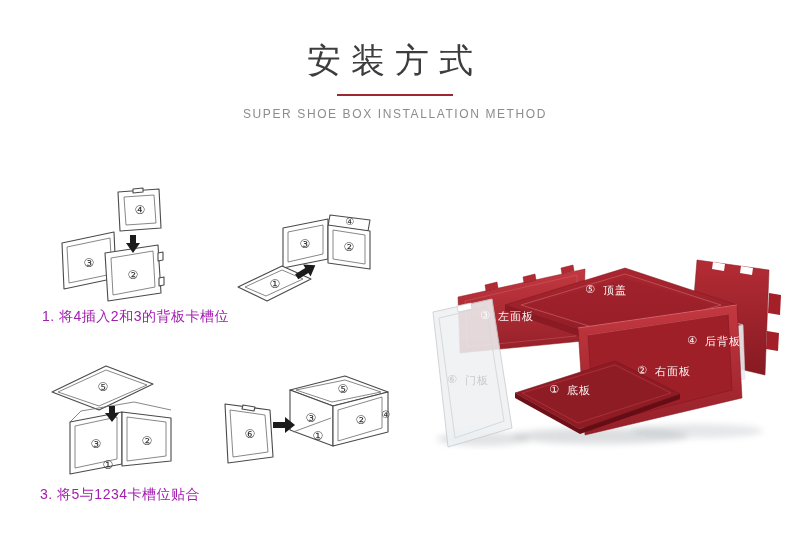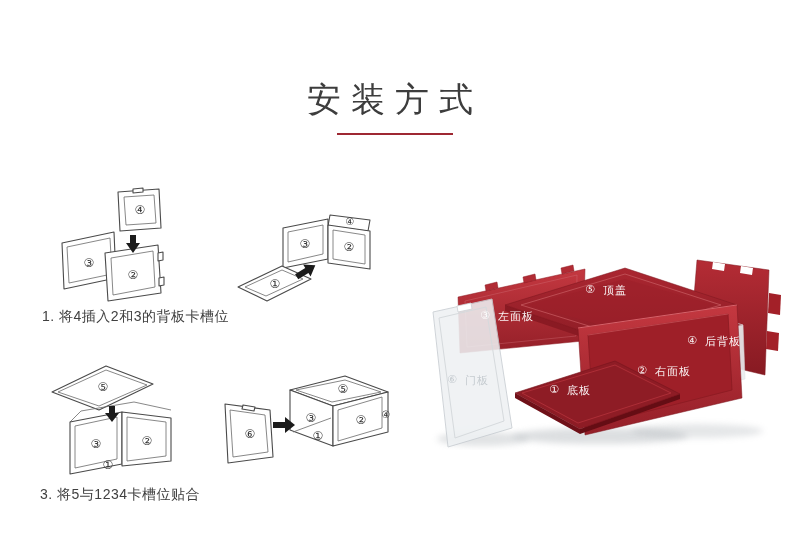--- a/index.html
+++ b/index.html
@@ -2,27 +2,27 @@
 <html><head>
 <meta charset="utf-8">
 <style>
   * { margin:0; padding:0; box-sizing:border-box; }
   html,body { background:#fff; }
   .page {
     position:relative; width:790px; height:544px; background:#ffffff;
     font-family:"Liberation Sans","DejaVu Sans",sans-serif; overflow:hidden;
   }
   
-  .header { position:absolute; left:0; top:38px; width:790px; text-align:center;margin-top:39px; }
+  .header { position:absolute; left:0; top:38px; width:790px; text-align:center; }
   .title { font-size:34px; color:#3d3d3d; letter-spacing:10px; font-weight:400; }
   .title-underline { width:116px; height:2px; background:#9e2832; margin:10px auto 0 auto; }
   .subtitle { margin-top:11px; font-size:12px; color:#8c8c8c; letter-spacing:1.6px; font-weight:400; }
   
   .step-svg { position:absolute; }
-  .caption { position:absolute; font-size:14px; color:#404040; letter-spacing:.5px; white-space:nowrap; }
+  .caption { position:absolute; font-size:14px; color:#a21caf; letter-spacing:.5px; white-space:nowrap; }
   .line { stroke:#4a4a4a; stroke-width:1.1; fill:#ffffff; stroke-linejoin:round; }
   .line-thin { stroke:#6a6a6a; stroke-width:.8; fill:none; }
   .blackfill { fill:#1b1b1b; stroke:none; }
   .numtext { font-size:12px; fill:#333; text-anchor:middle; font-family:"DejaVu Sans",sans-serif; }
   .numtext-sm { font-size:10px; fill:#333; text-anchor:middle; font-family:"DejaVu Sans",sans-serif; }
   
   .figure { position:absolute; left:425px; top:233px; width:365px; height:217px; }
   .figure svg { position:absolute; left:0; top:0; }
   .part-label {
     position:absolute; display:flex; gap:7px; color:#ffffff; font-size:11px;
@@ -32,20 +32,21 @@
   .part-label.dim { color:#c3c9ce; }
 </style>
 </head>
 <body>
 
 <div class="page">
 
   <div class="header">
     <div class="title">安装方式</div>
     <div class="title-underline"></div>
+    <div class="subtitle">SUPER SHOE BOX INSTALLATION METHOD</div>
   </div>
 
   <svg class="step-svg" style="left:45px;top:183px" width="130" height="123" viewBox="0 0 130 123">
 
     <polygon class="line" points="17,60 69,49 71,95 19,106"></polygon>
     <polygon class="line-thin" points="22,64 65,55 67,91 24,100"></polygon>
     <text class="numtext" x="44" y="84">③</text>
 
     <polygon class="line" points="60,70 113,62 116,110 63,118"></polygon>
     <polygon class="line-thin" points="66,75 108,68 110,104 68,112"></polygon>

